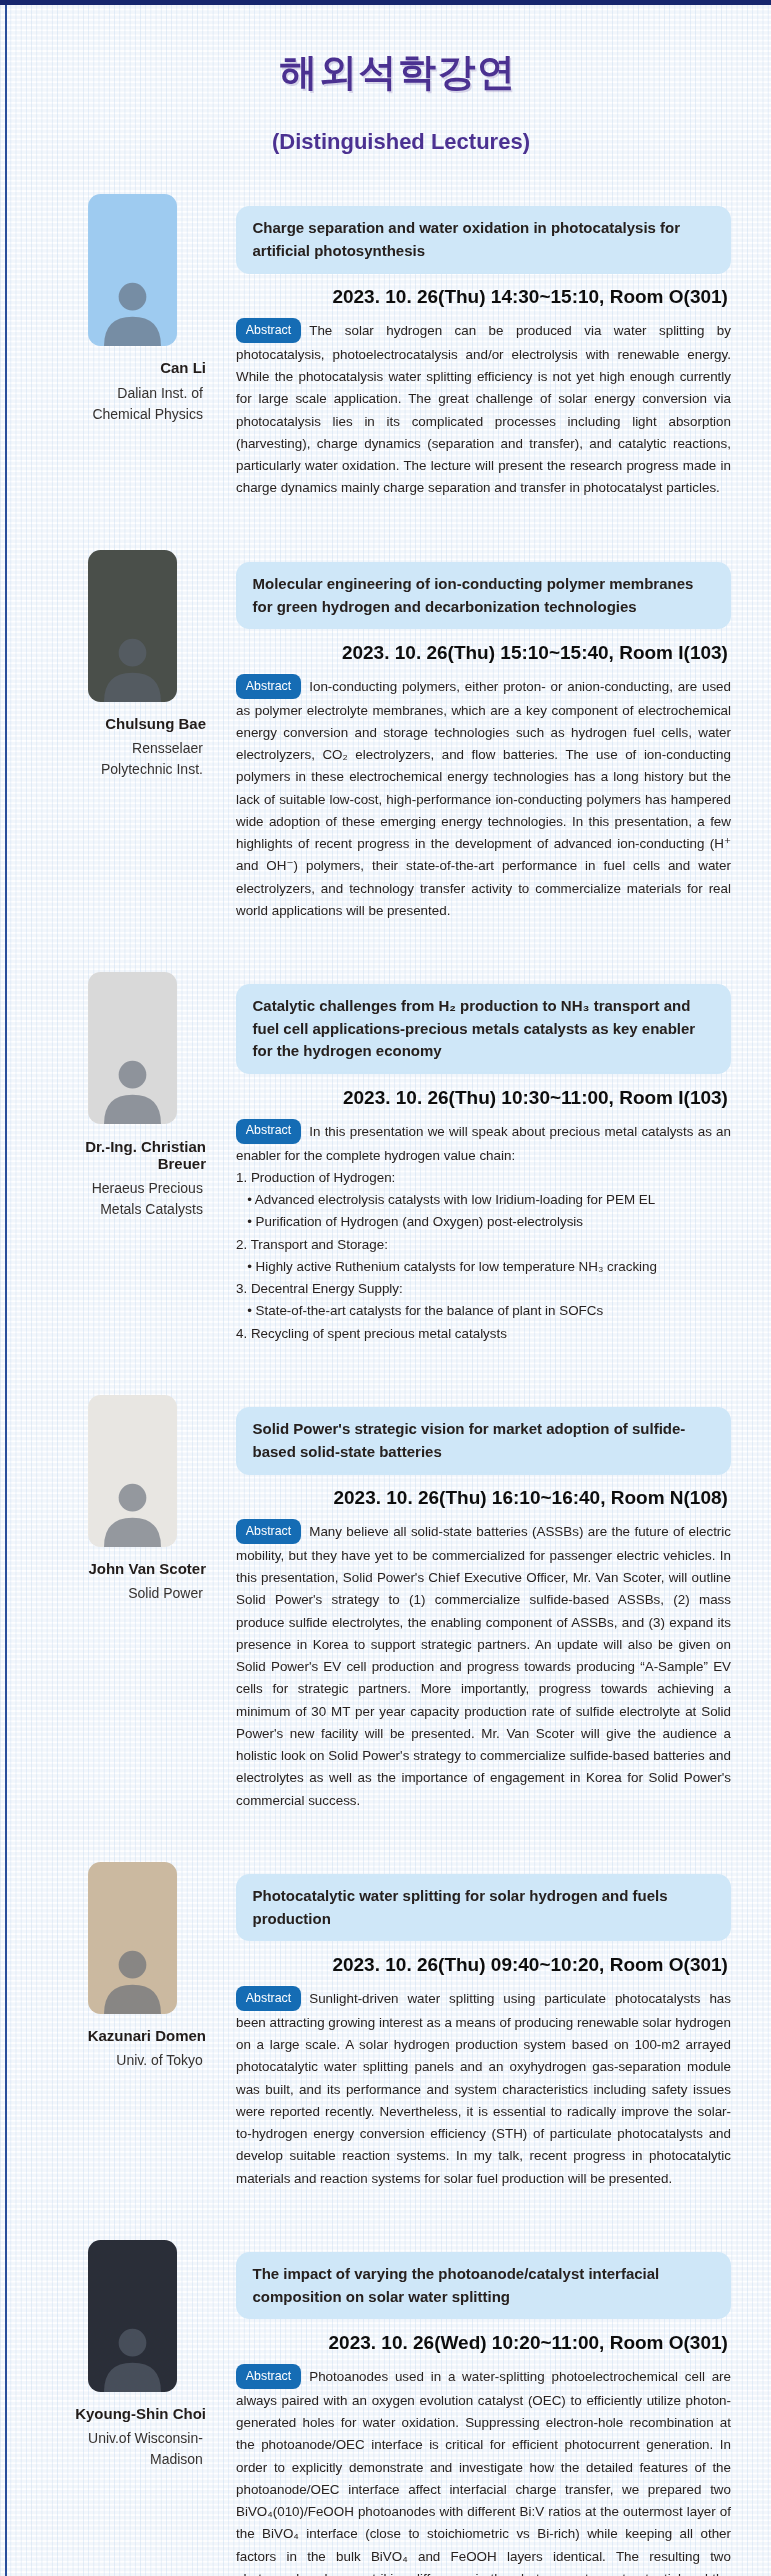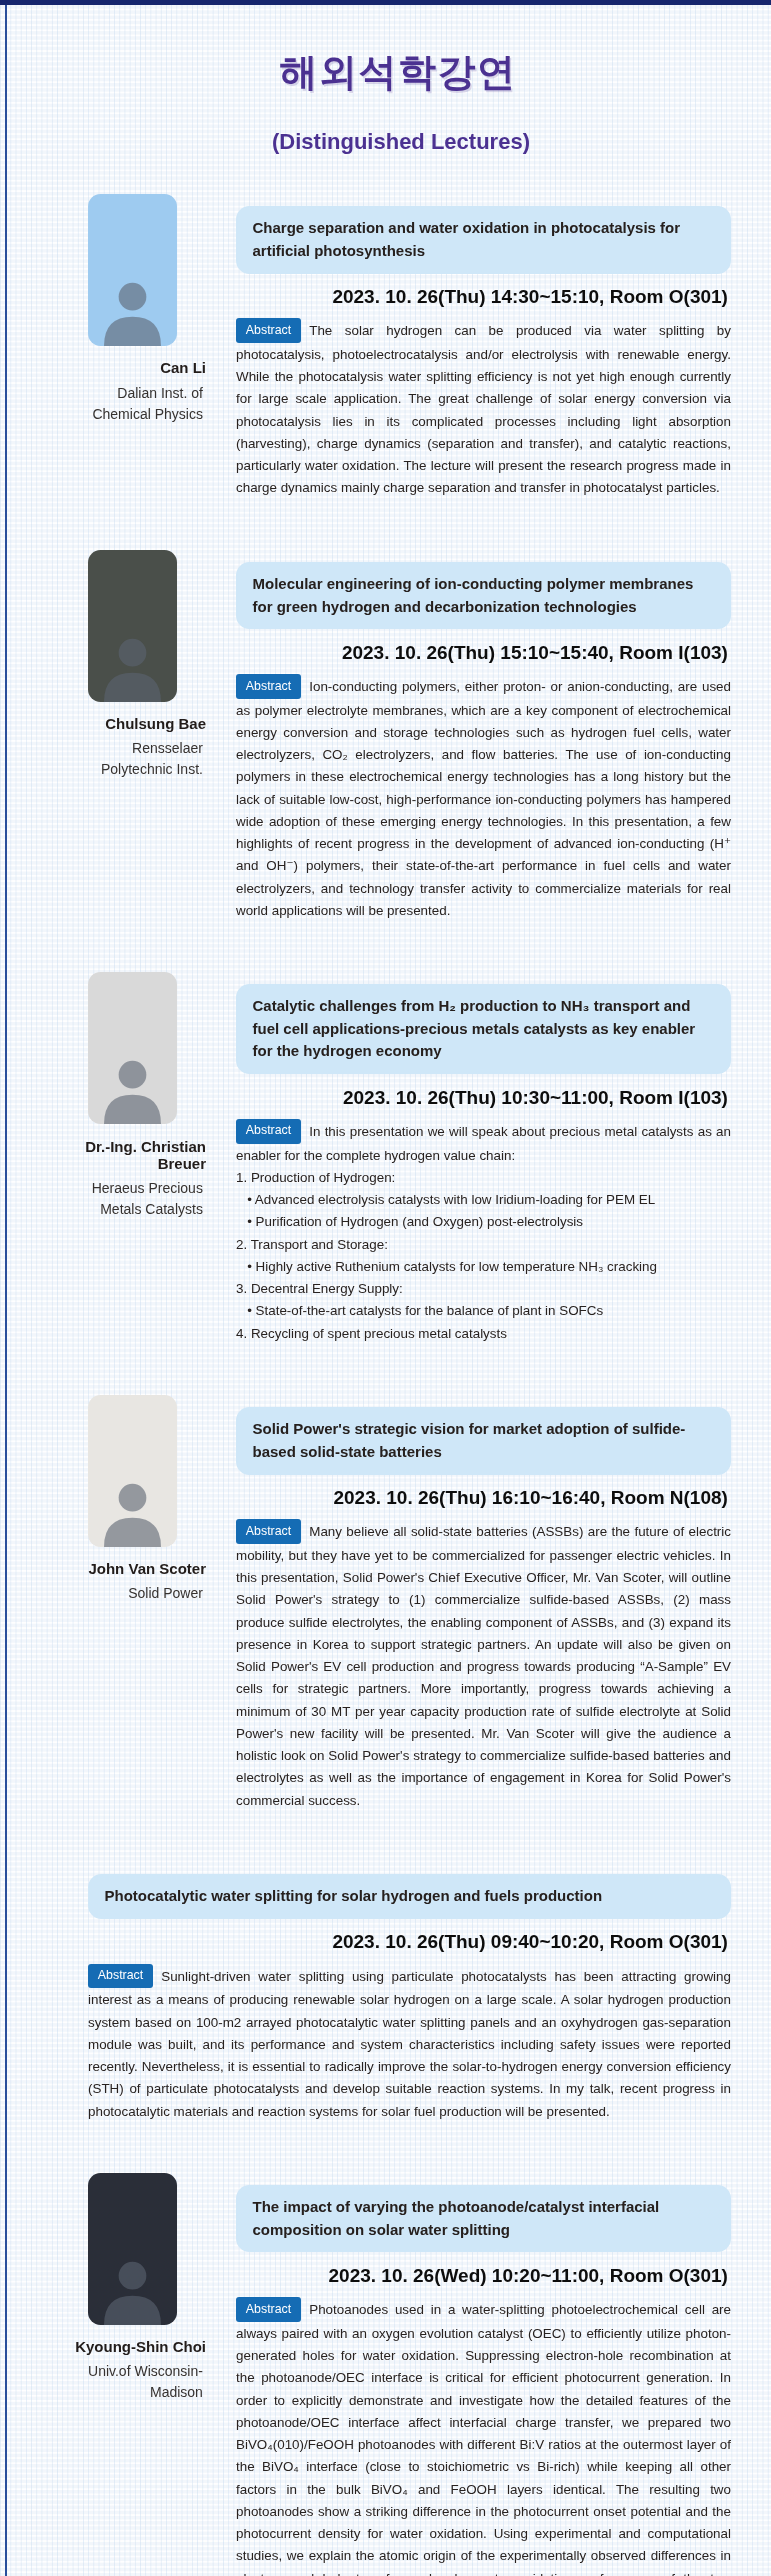--- a/index.html
+++ b/index.html
@@ -48,21 +48,21 @@
     font-size:15px; font-weight:bold; color:#26201e; line-height:1.5;margin-top:13px;
   }
   .datetime {
     text-align:right; font-size:19px; font-weight:bold; color:#0d0d0d;
     margin:12.4px 3.1px 11.3px 0;
   }
   .abstract { margin:0; font-size:13.4px; line-height:1.66; color:#282220; text-align:justify; }
   .abstract-badge {
     display:inline-block; background:#156cb4; color:#ffffff;
     font-size:12.4px; padding:1.5px 9.8px 2.6px 9.8px; margin-right:8.2px;
-    border-radius:3px; transform:translateY(-1px);
+    border-radius:8px; transform:translateY(-1px);
   }
   .abstract-text { white-space:pre-line; }
 </style>
 </head>
 <body>
 
 <div class="page">
   <div class="frame-top"></div>
   <div class="frame-left"></div>
 
@@ -154,20 +154,30 @@
     <div class="right-col">
       <div class="title-bar">Solid Power's strategic vision for market adoption of sulfide-based solid-state batteries</div>
       <div class="datetime">2023. 10. 26(Thu) 16:10~16:40, Room N(108)</div>
       <p class="abstract">
         <span class="abstract-badge">Abstract</span><span class="abstract-text">Many believe all solid-state batteries (ASSBs) are the future of electric mobility, but they have yet to be commercialized for passenger electric vehicles. In this presentation, Solid Power's Chief Executive Officer, Mr. Van Scoter, will outline Solid Power's strategy to (1) commercialize sulfide-based ASSBs, (2) mass produce sulfide electrolytes, the enabling component of ASSBs, and (3) expand its presence in Korea to support strategic partners. An update will also be given on Solid Power's EV cell production and progress towards producing “A-Sample” EV cells for strategic partners. More importantly, progress towards achieving a minimum of 30 MT per year capacity production rate of sulfide electrolyte at Solid Power's new facility will be presented. Mr. Van Scoter will give the audience a holistic look on Solid Power's strategy to commercialize sulfide-based batteries and electrolytes as well as the importance of engagement in Korea for Solid Power's commercial success.</span>
       </p>
     </div>
   </section>
 
   <section class="lecture">
+    <div class="left-col">
+      <div class="photo" style="background: rgb(203, 185, 160);">
+        <svg viewBox="0 0 100 100" aria-hidden="true">
+          <circle cx="50" cy="36" r="18" fill="#5b6472" opacity="0.6"></circle>
+          <path d="M13 100 Q13 62 50 62 Q87 62 87 100 Z" fill="#5b6472" opacity="0.6"></path>
+        </svg>
+      </div>
+      <div class="speaker-name">Kazunari Domen</div>
+      <div class="speaker-affiliation">Univ. of Tokyo</div>
+    </div>
     <div class="right-col">
       <div class="title-bar">Photocatalytic water splitting for solar hydrogen and fuels production</div>
       <div class="datetime">2023. 10. 26(Thu) 09:40~10:20, Room O(301)</div>
       <p class="abstract">
         <span class="abstract-badge">Abstract</span><span class="abstract-text">Sunlight-driven water splitting using particulate photocatalysts has been attracting growing interest as a means of producing renewable solar hydrogen on a large scale. A solar hydrogen production system based on 100-m2 arrayed photocatalytic water splitting panels and an oxyhydrogen gas-separation module was built, and its performance and system characteristics including safety issues were reported recently. Nevertheless, it is essential to radically improve the solar-to-hydrogen energy conversion efficiency (STH) of particulate photocatalysts and develop suitable reaction systems. In my talk, recent progress in photocatalytic materials and reaction systems for solar fuel production will be presented.</span>
       </p>
     </div>
   </section>
 
   <section class="lecture">

